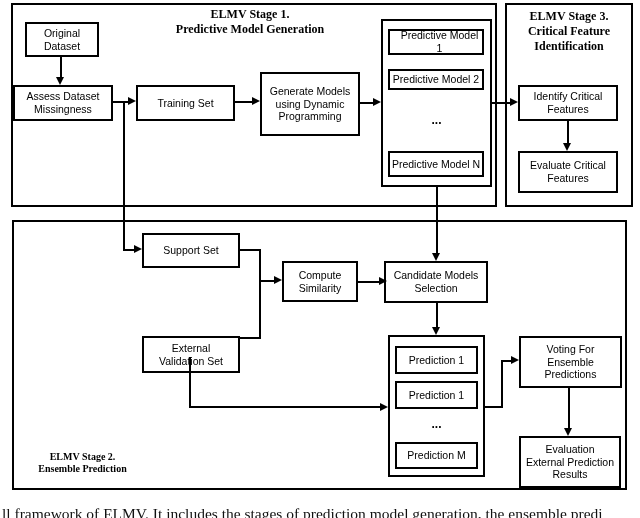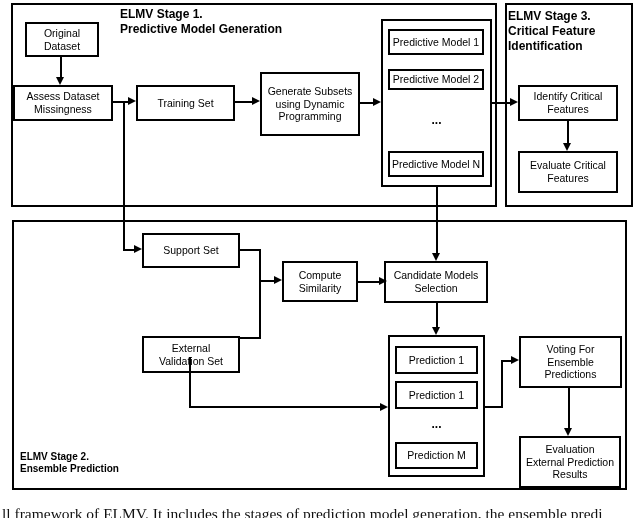--- a/index.html
+++ b/index.html
@@ -5,21 +5,21 @@
   html,body{margin:0;padding:0;background:#ffffff;}
   .page{position:relative;width:640px;height:518px;background:#ffffff;overflow:hidden;
         font-family:"Liberation Sans",sans-serif;color:#000;}
   .frame{position:absolute;border:2.5px solid #000;background:#fff;box-sizing:border-box;}
   .container{position:absolute;border:2px solid #000;background:#fff;box-sizing:border-box;}
   .box{position:absolute;border:2px solid #000;background:#fff;box-sizing:border-box;
        display:flex;align-items:center;justify-content:center;text-align:center;
        font-size:10.5px;line-height:1.22;white-space:pre-line;}
   .box.bold-border{border-width:2.5px;}
   .stage-title{position:absolute;font-weight:bold;font-size:12px;line-height:1.23;
-       white-space:pre-line;}
+       text-align:center;white-space:pre-line;font-family:Liberation Serif, serif;}
   .stage2-title{font-size:10px;}
   .dots{position:absolute;font-weight:bold;font-size:12px;text-align:center;width:100%;}
   .hline,.vline{position:absolute;background:#000;}
   .hline{height:2px;}
   .vline{width:2px;}
   .ar{position:absolute;width:0;height:0;border-top:4.5px solid transparent;
       border-bottom:4.5px solid transparent;border-left:8px solid #000;}
   .ad{position:absolute;width:0;height:0;border-left:4.5px solid transparent;
       border-right:4.5px solid transparent;border-top:8px solid #000;}
   .caption{position:absolute;left:2px;top:505px;width:638px;
@@ -40,26 +40,26 @@
 Critical Feature
 Identification</div>
   <div class="stage-title stage2-title" style="left:20px;top:451px;width:125px;">ELMV Stage 2.
 Ensemble Prediction</div>
 
   <div class="box" style="left:25px;top:22px;width:74px;height:35px;text-align:right;">Original
 Dataset</div>
   <div class="box" style="left:13px;top:85px;width:100px;height:36px;">Assess Dataset
 Missingness</div>
   <div class="box" style="left:136px;top:85px;width:99px;height:36px;">Training Set</div>
-  <div class="box" style="left:260px;top:72px;width:100px;height:64px;">Generate Subsets
+  <div class="box" style="left:260px;top:72px;width:100px;height:64px;">Generate Models
 using Dynamic
 Programming</div>
 
   <div class="container" style="left:381px;top:19px;width:111px;height:168px;">
-    <div class="box bold-border" style="left:5px;top:8px;width:96px;height:26px;">Predictive Model 1</div>
+    <div class="box bold-border" style="left:5px;top:8px;width:96px;height:26px;padding-left:7px;">Predictive Model 1</div>
     <div class="box bold-border" style="left:5px;top:48px;width:96px;height:21px;">Predictive Model 2</div>
     <div class="dots" style="top:92px;">...</div>
     <div class="box bold-border" style="left:5px;top:130px;width:96px;height:26px;">Predictive Model N</div>
   </div>
 
   <div class="box" style="left:518px;top:85px;width:100px;height:36px;">Identify Critical
 Features</div>
   <div class="box" style="left:518px;top:151px;width:100px;height:42px;">Evaluate Critical
 Features</div>
 

